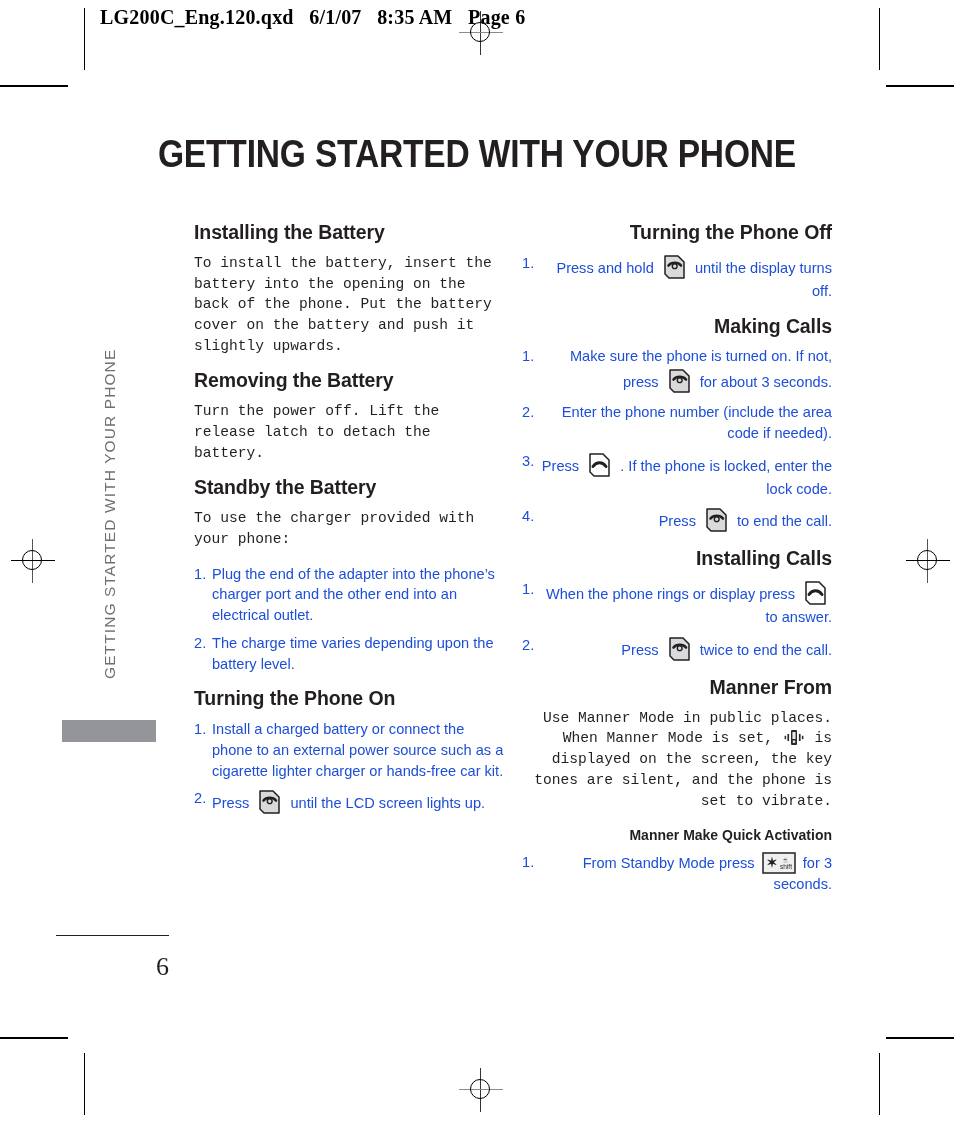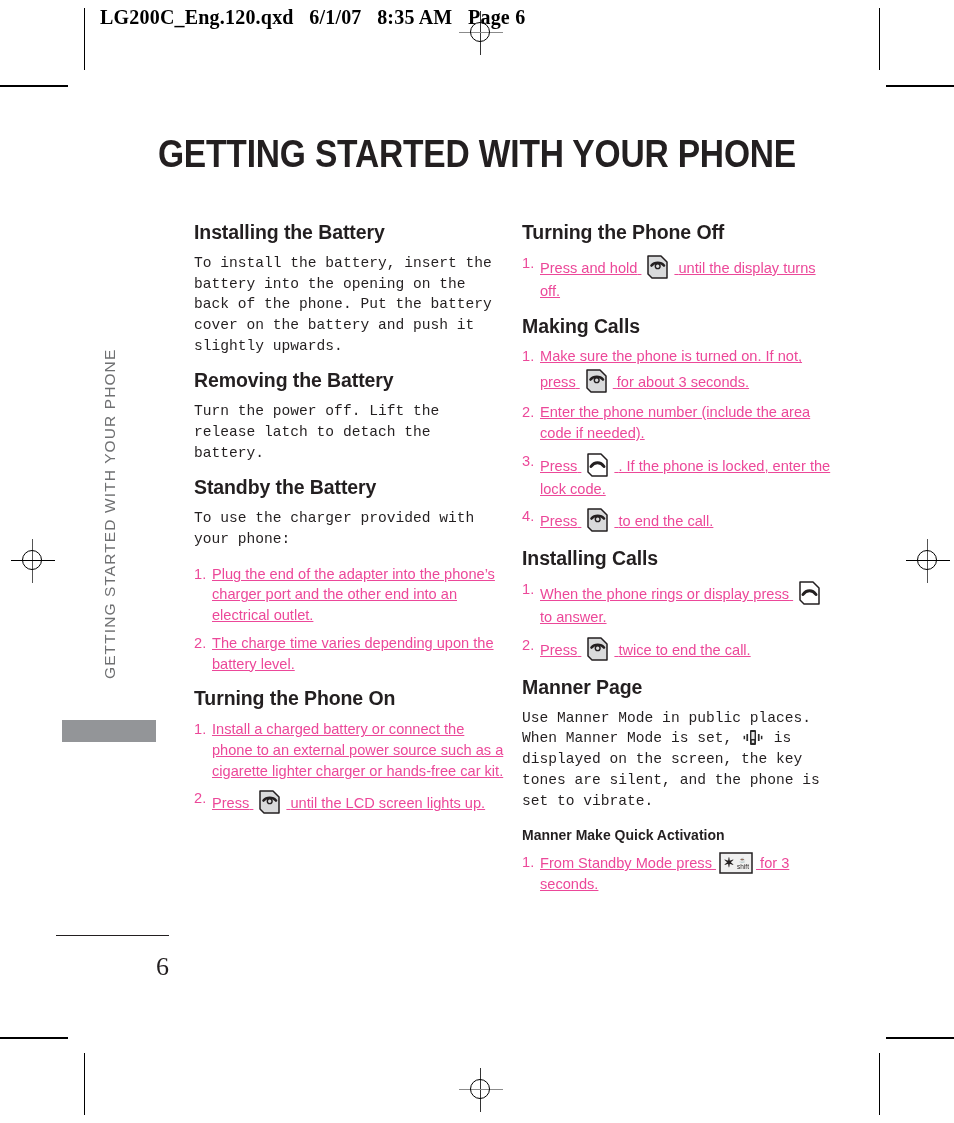--- a/index.html
+++ b/index.html
@@ -106,21 +106,21 @@
     background: #939598;
   }
 
   
   .column {
     position: absolute;
     top: 222px;
     width: 310px;
   }
   #column-left  { left: 194px; }
-  #column-right { left: 522px; }
+  #column-right { left: 522px; text-align: right; }
 
   h2.sec-heading {
     margin: 0 0 9px 0;
     font-size: 19.5px;
     font-weight: bold;
     letter-spacing: -0.1px;
     color: #231f20;
     line-height: 1.12;
   }
   .sec-heading.tight-top { margin-top: 12px; }
@@ -146,22 +146,21 @@
     padding: 0;
     list-style: none;
     counter-reset: stepnum;
   }
   ol.steps > li {
     position: relative;
     padding-left: 18px;
     margin-bottom: 7px;
     font-size: 14.6px;
     line-height: 1.42;
-    color: #ec4899;
-    text-decoration: underline;
+    color: #1d4ed8;
   }
   ol.steps > li::before {
     counter-increment: stepnum;
     content: counter(stepnum) ".";
     position: absolute;
     left: 0;
     top: 0;
     font-size: 14.6px;
   }
   ol.steps > li:last-child { margin-bottom: 0; }
@@ -349,21 +348,21 @@
         <svg width="27" height="28" viewBox="0 0 27 28">
           <path d="M4 3 L17 3 L23 9 L23 25 L8 25 L4 21 Z" fill="#d9dadb" stroke="#231f20" stroke-width="1.5" stroke-linejoin="round"></path>
           <path d="M7.5 12.5 C10.5 8.8, 17 8.8, 20 12.5" fill="none" stroke="#231f20" stroke-width="2.6" stroke-linecap="round"></path>
           <circle cx="13.7" cy="13.2" r="2.4" fill="#d9dadb" stroke="#231f20" stroke-width="1.4"></circle>
         </svg>
       </span>
       <span>twice to end the call.</span>
     </li>
   </ol>
 
-  <h2 class="sec-heading tight-top">Manner Page</h2>
+  <h2 class="sec-heading tight-top">Manner From</h2>
   <p class="body-text">
     <span>Use Manner Mode in public places. When Manner Mode is set,</span>
     <span class="vib-icon">
       <svg width="20" height="17" viewBox="0 0 20 17">
         <rect x="7" y="1" width="6" height="15" rx="1" fill="#2a2a2a"></rect>
         <rect x="8.4" y="3" width="3.2" height="7" fill="#e8e8e8"></rect>
         <rect x="8.8" y="11.5" width="2.4" height="2.4" fill="#e8e8e8"></rect>
         <rect x="3.4" y="5" width="1.7" height="7" fill="#2a2a2a"></rect>
         <rect x="0.6" y="6.8" width="1.5" height="3.4" fill="#2a2a2a"></rect>
         <rect x="14.9" y="5" width="1.7" height="7" fill="#2a2a2a"></rect>

